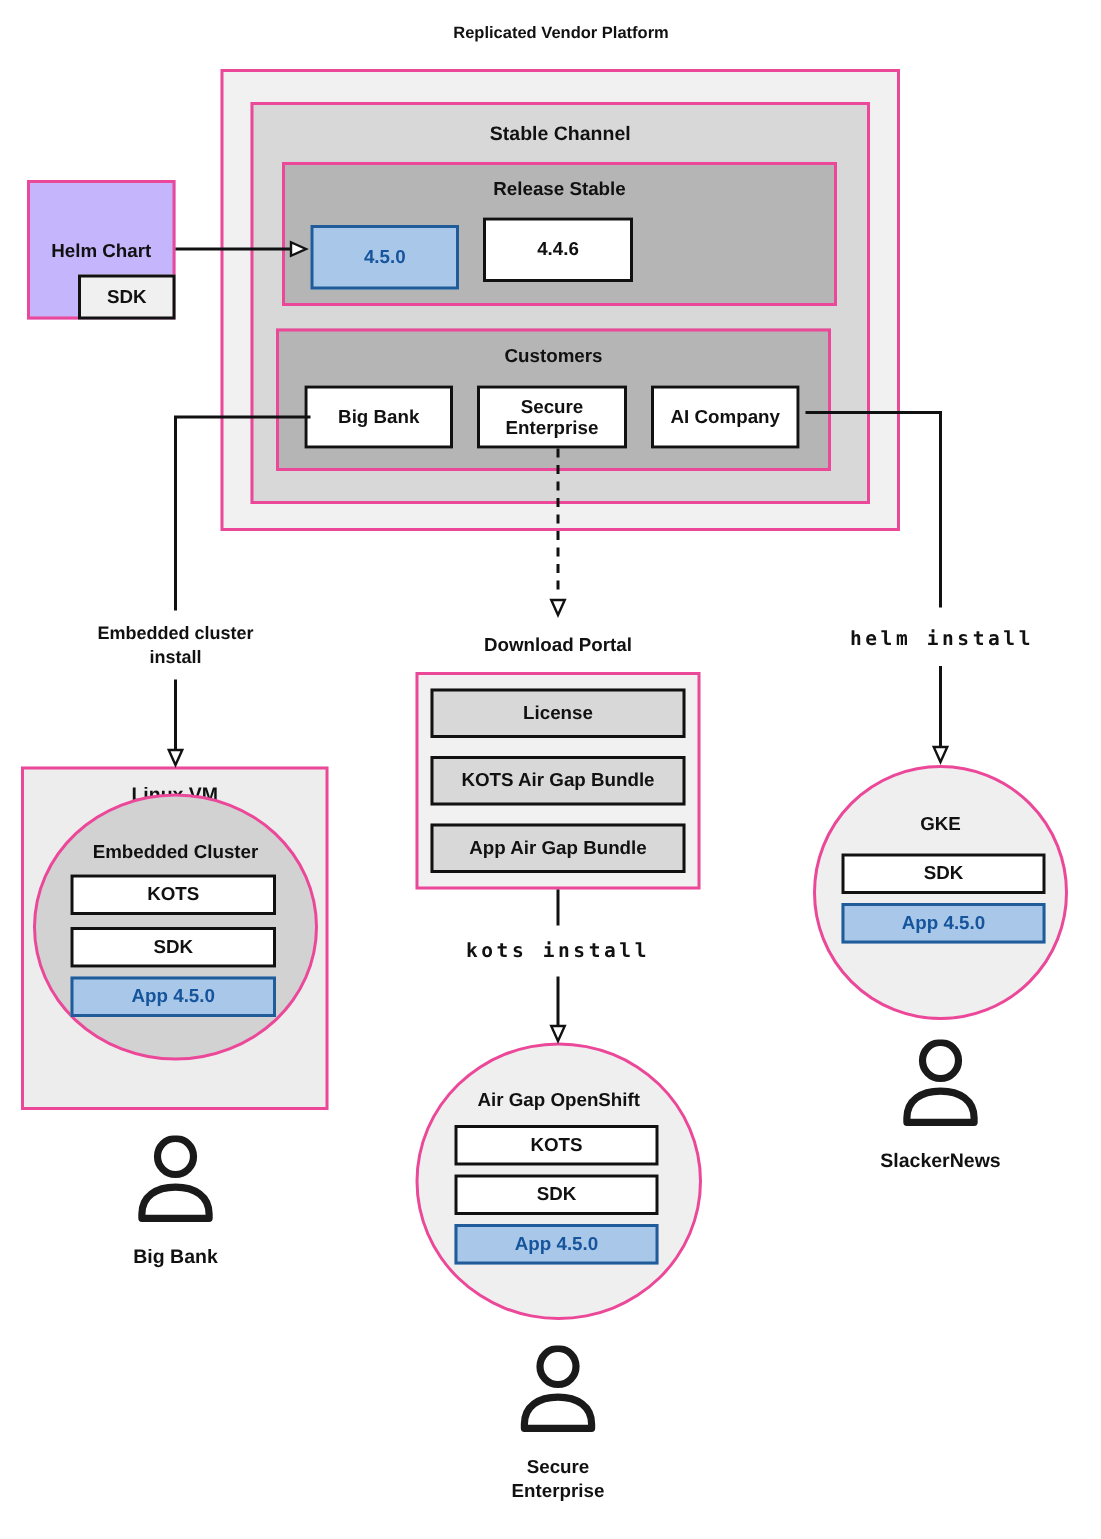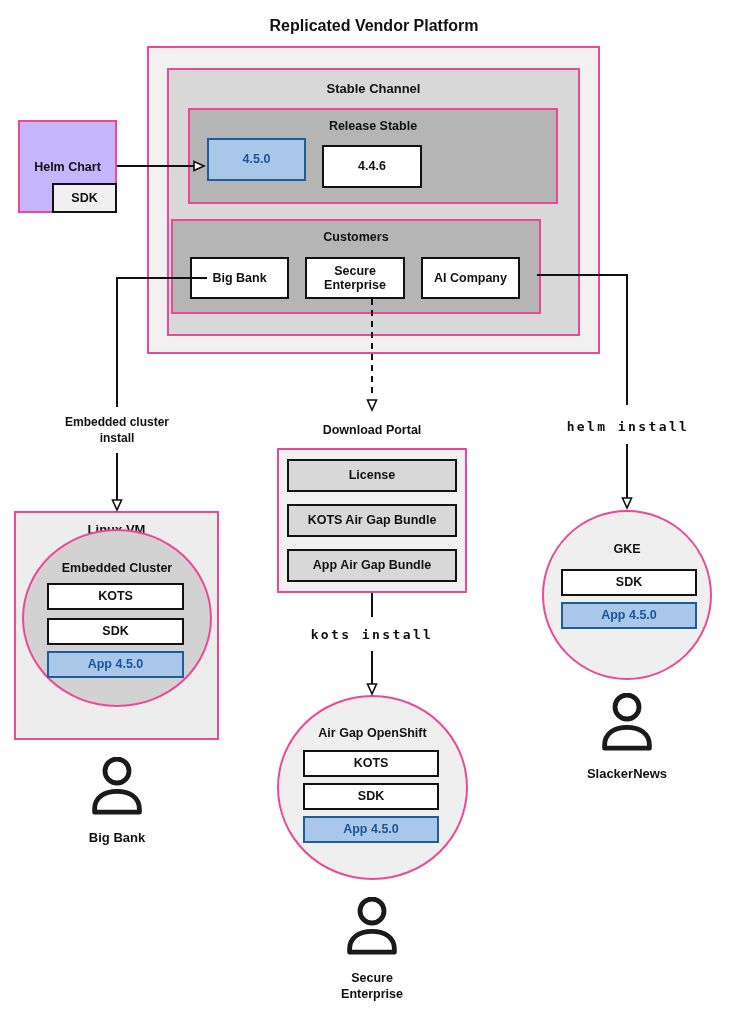--- a/index.html
+++ b/index.html
@@ -18,34 +18,34 @@
   .mono{font-family:"DejaVu Sans Mono","Liberation Mono",monospace;font-weight:bold;
         font-size:13px;letter-spacing:2.4px;white-space:nowrap;}
   svg.overlay{position:absolute;left:0;top:0;z-index:30;pointer-events:none;}
   .person{position:absolute;}
 </style>
 </head>
 <body>
 
 <div id="canvas">
 
-  <div class="lbl" style="left:187px;top:16px;width:374px;font-size:16px;">Replicated Vendor Platform</div>
+  <div class="lbl" style="left:187px;top:16px;width:374px;font-size:11px;">Replicated Vendor Platform</div>
 
   <div class="box" style="left:147px;top:46px;width:453px;height:308px;background:#f1f1f1;">
 
     <div class="box" style="left:18px;top:20px;width:413px;height:268px;background:#d8d8d8;">
       <div class="lbl" style="left:0;top:11px;width:100%;font-size:13px;">Stable Channel</div>
 
       <div class="box" style="left:19px;top:38px;width:370px;height:96px;background:#b5b5b5;">
         <div class="lbl" style="left:0;top:9px;width:100%;font-size:12.5px;">Release Stable</div>
-        <div class="chip blue" style="left:17px;top:28px;width:99px;height:43px;text-align:right;">4.5.0</div>
+        <div class="chip blue" style="left:17px;top:40px;width:99px;height:43px;text-align:right;">4.5.0</div>
         <div class="chip" style="left:132px;top:35px;width:100px;height:43px;">4.4.6</div>
       </div>
 
-      <div class="box" style="left:2px;top:149px;width:370px;height:95px;background:#b5b5b5;">
+      <div class="box" style="left:15px;top:149px;width:370px;height:95px;background:#b5b5b5;">
         <div class="lbl" style="left:0;top:9px;width:100%;font-size:12.5px;">Customers</div>
         <div class="chip" style="left:17px;top:36px;width:99px;height:42px;">Big Bank</div>
         <div class="chip" style="left:132px;top:36px;width:100px;height:42px;">Secure Enterprise</div>
         <div class="chip" style="left:248px;top:36px;width:99px;height:42px;">AI Company</div>
       </div>
     </div>
   </div>
 
   <div class="box" style="left:18px;top:120px;width:99px;height:93px;background:#c4b5fd;">
     <div class="lbl" style="left:0;top:38px;width:100%;font-size:12.5px;">Helm Chart</div>

